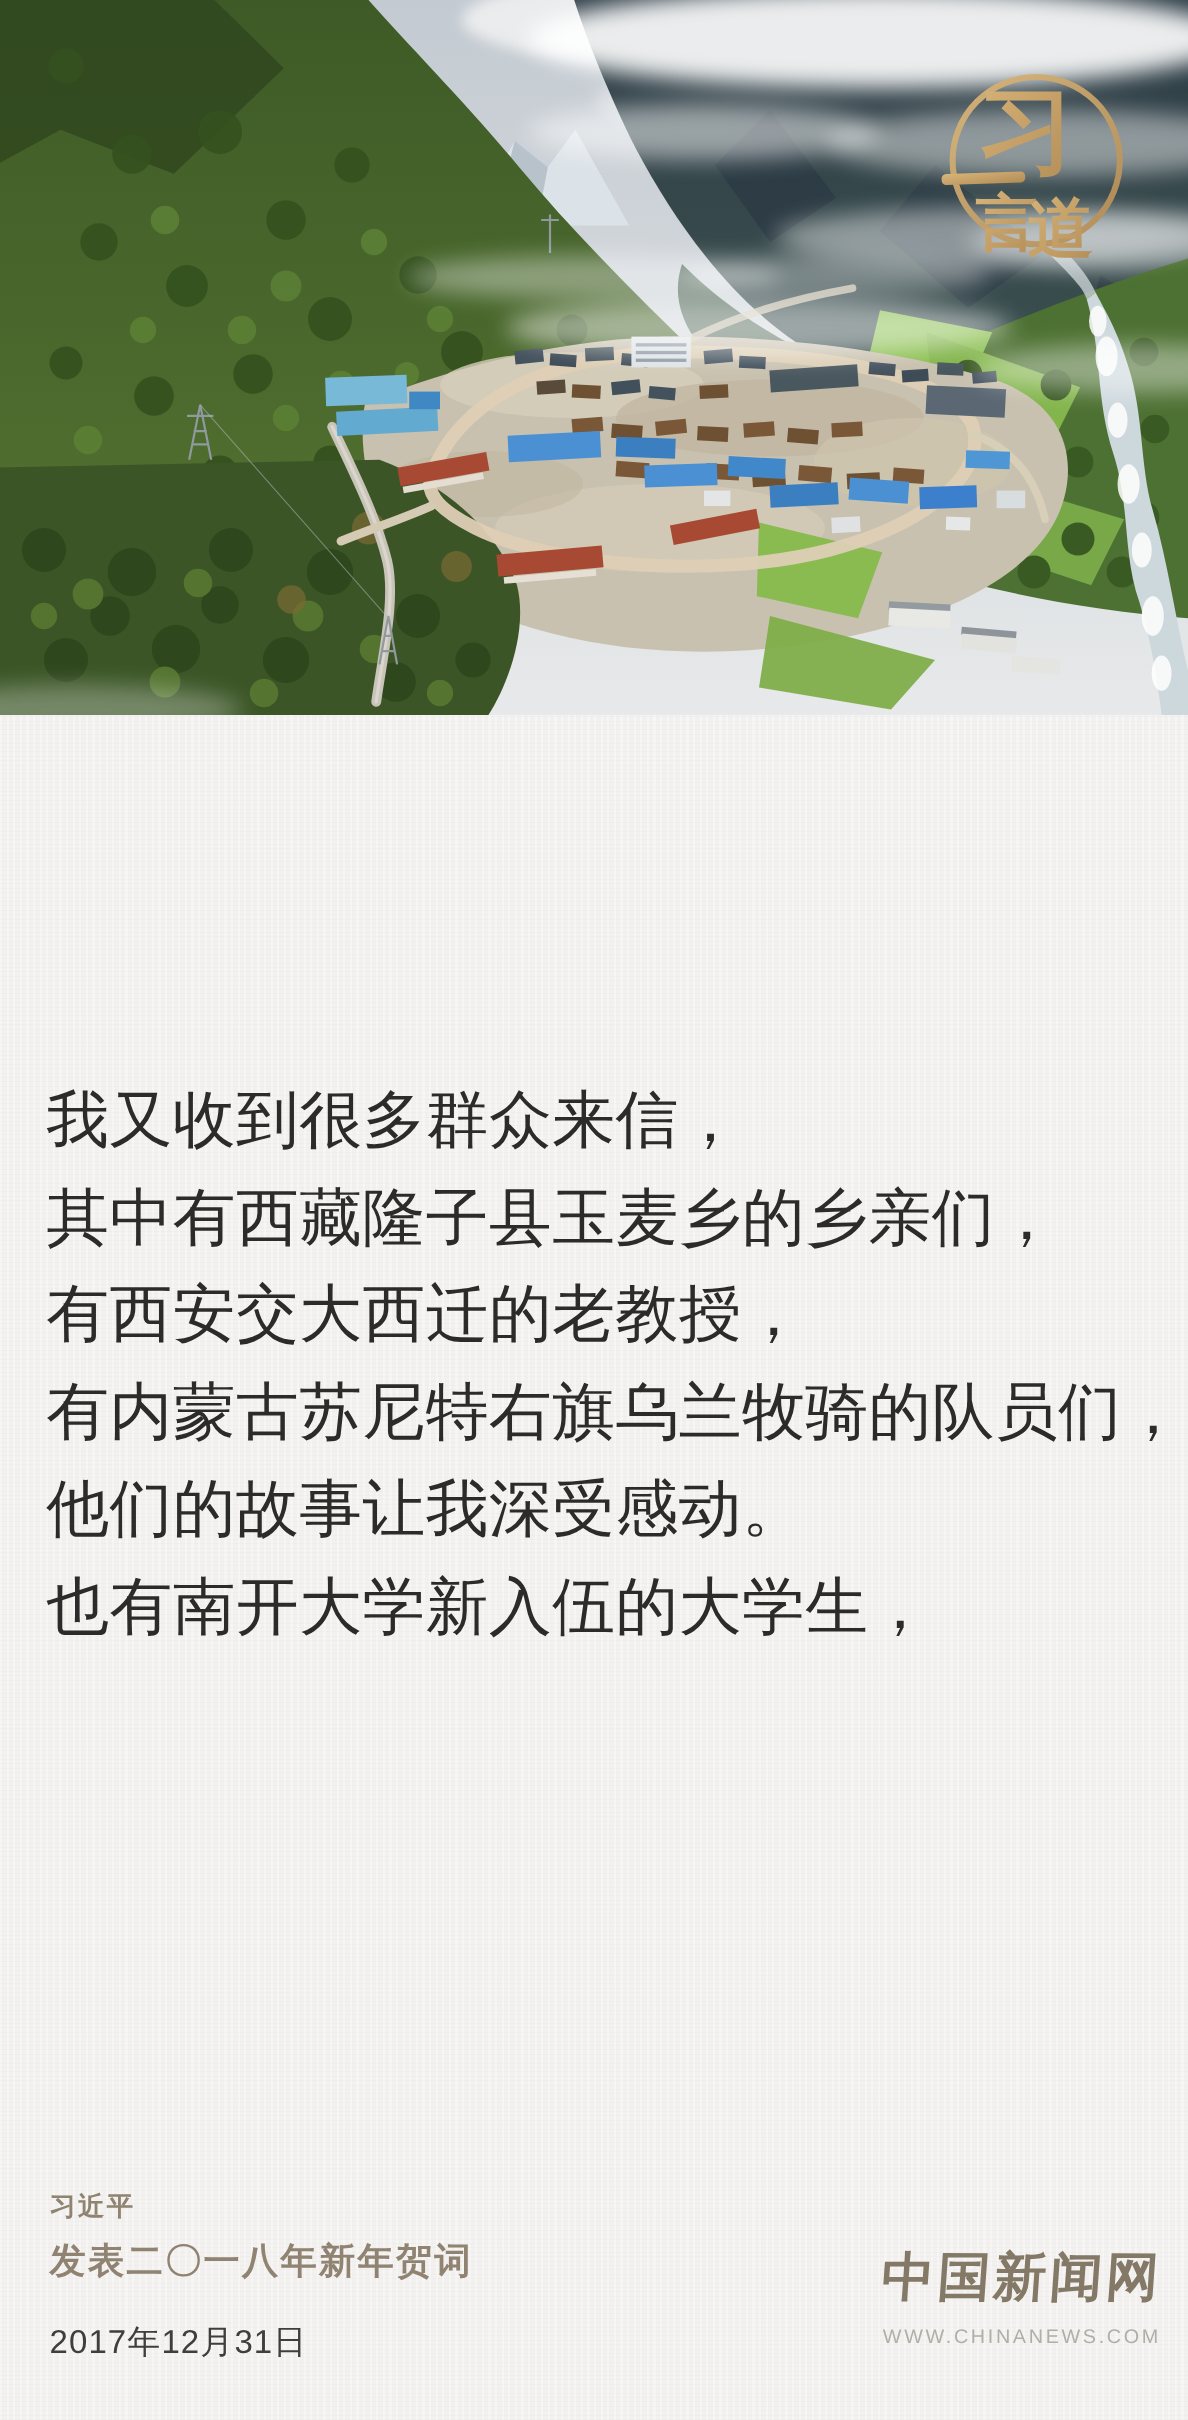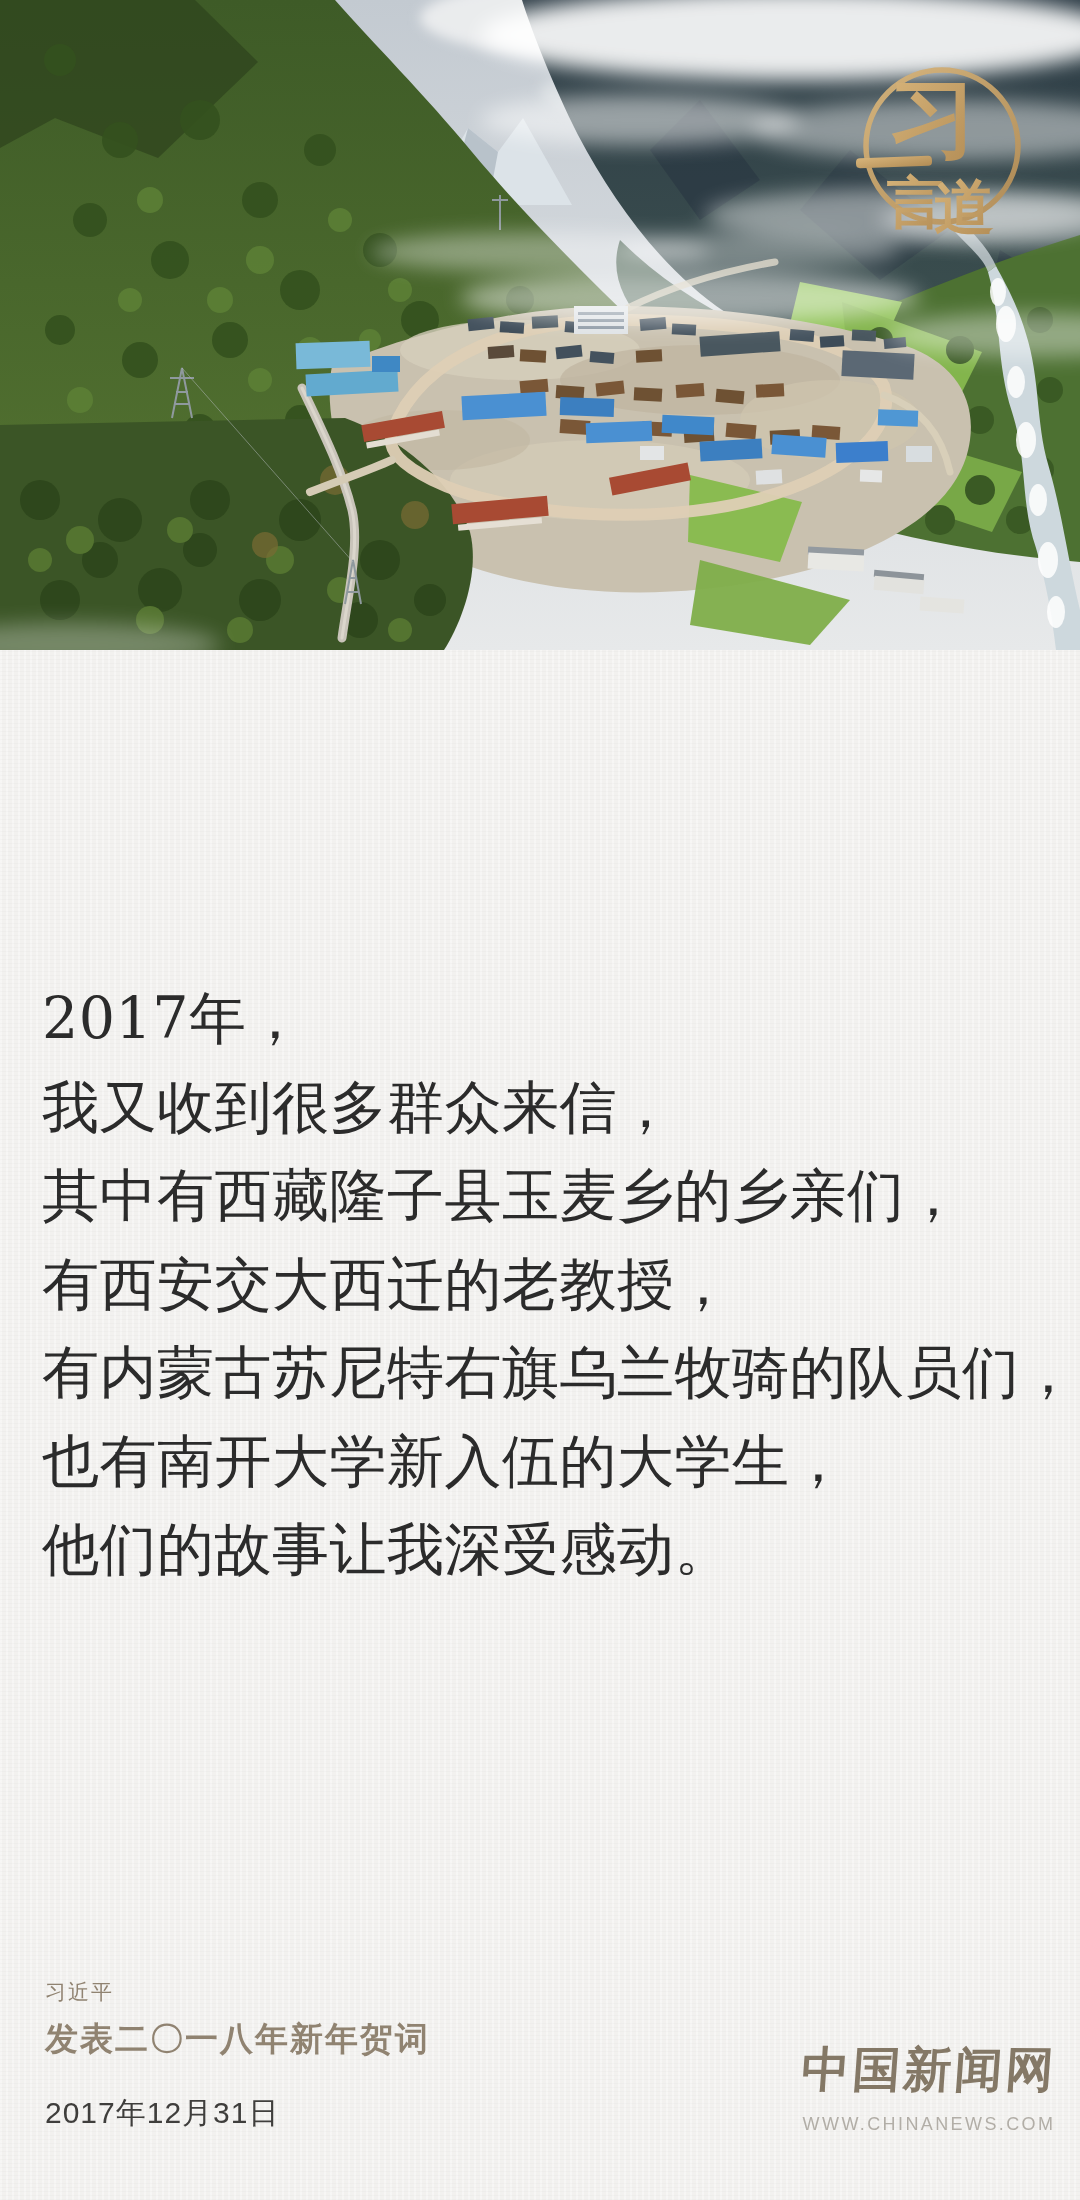--- a/index.html
+++ b/index.html
@@ -34,22 +34,22 @@
     color: #2b2b2b;
     letter-spacing: 0.5px;
     white-space: nowrap;
   }
   .quote .line { height: 88.5px; }
 
   .footer {
     position: absolute; left: 45px; top: 1978px;
   }
   .footer .speaker {
-    font-size: 21px; font-weight: normal;
-    color: #908371; letter-spacing: 2px;
+    font-size: 24px; font-weight: bold;
+    color: #908371; letter-spacing: 2px; margin-top: 12px;
   }
   .footer .event {
     margin-top: 11px;
     font-size: 33px; font-weight: bold;
     color: #908371; letter-spacing: 2px;
   }
   .footer .date {
     margin-top: 31px;
     font-size: 30px; font-weight: 400;
     color: #3f3e3c; letter-spacing: 1px;
@@ -357,27 +357,26 @@
         <circle cx="942" cy="146" r="76" fill="none" stroke="url(#gold)" stroke-width="5.5" opacity="0.95"></circle>
         <rect x="856" y="157" width="76" height="10" rx="4" fill="url(#gold)" transform="rotate(-2 894 162)"></rect>
         <text x="933" y="148" font-size="88" fill="url(#gold)" text-anchor="middle" font-weight="bold">习</text>
         <text x="915" y="222" font-size="56" fill="url(#gold)" text-anchor="middle" font-weight="bold">言</text>
         <text x="964" y="228" font-size="60" fill="url(#gold)" text-anchor="middle" font-weight="bold">道</text>
       </g>
     </svg>
   </div>
 
   <div class="quote">
-    <div class="line">2017年，</div>
     <div class="line">我又收到很多群众来信，</div>
     <div class="line">其中有西藏隆子县玉麦乡的乡亲们，</div>
     <div class="line">有西安交大西迁的老教授，</div>
     <div class="line">有内蒙古苏尼特右旗乌兰牧骑的队员们，</div>
+    <div class="line">他们的故事让我深受感动。</div>
     <div class="line">也有南开大学新入伍的大学生，</div>
-    <div class="line">他们的故事让我深受感动。</div>
   </div>
 
   <div class="footer">
     <div class="speaker">习近平</div>
     <div class="event">发表二〇一八年新年贺词</div>
     <div class="date">2017年12月31日</div>
   </div>
 
   <div class="brand">
     <div class="brand-name">中国新闻网</div>

